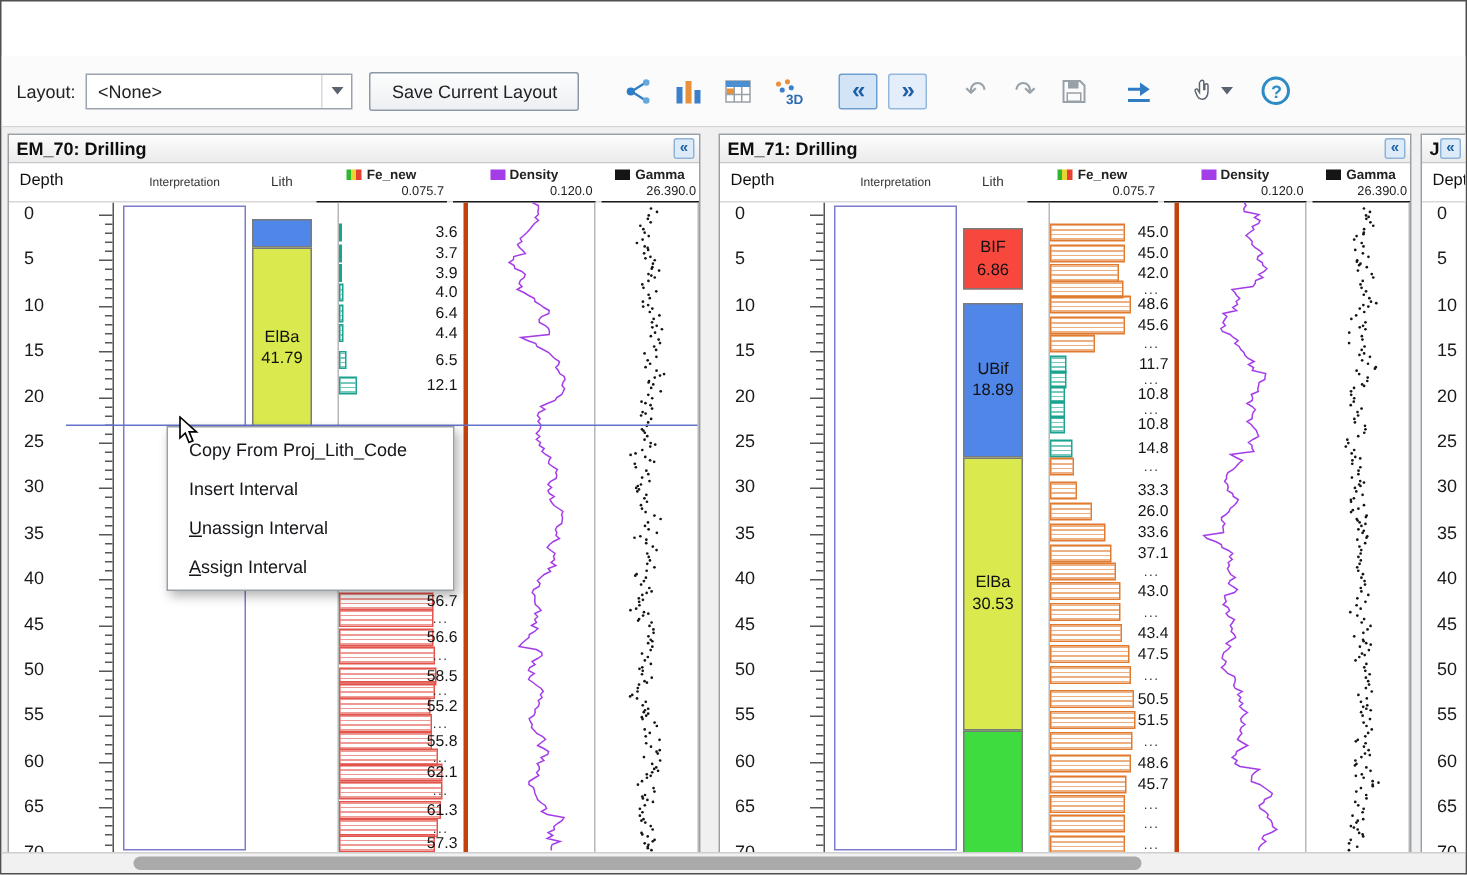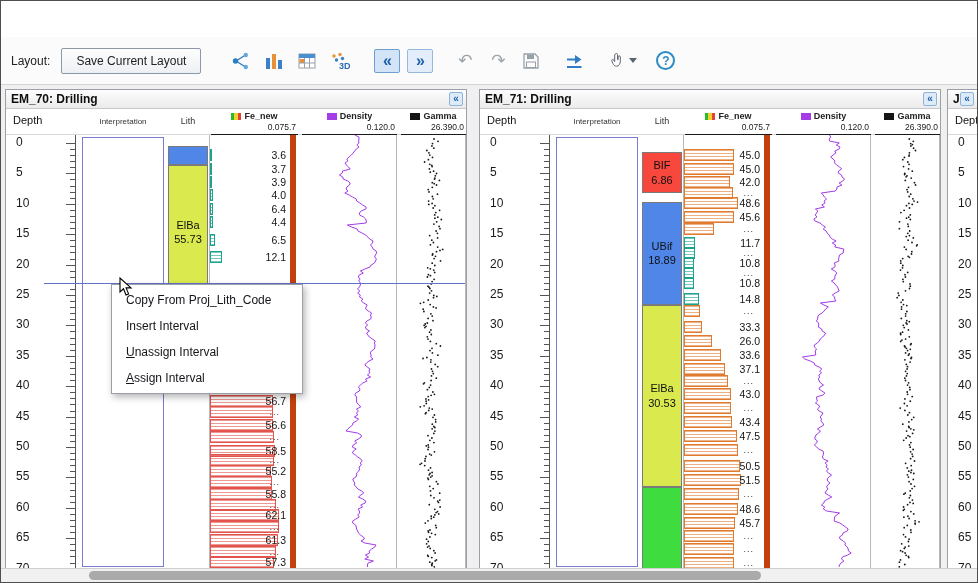--- a/index.html
+++ b/index.html
@@ -45,21 +45,21 @@
 
   .panel-body { position:absolute; top:45px; left:0; right:0; bottom:0; overflow:hidden; }
   .track { position:absolute; top:0; bottom:0; }
   .t-depth { left:0; width:46px; }
   .depth-num { position:absolute; left:10px; font-size:12px; color:#1a1a1a; transform:translateY(-55%); }
   .t-ruler { left:50px; width:20px; border-right:1px solid #555; }
   .rtick { position:absolute; right:0; height:1px; background:#555; }
   .t-interp { left:76px; width:82px; top:2px; bottom:2px; border:1px solid #7b7bd0; background:#fff; }
   .t-lith { left:162px; width:40px; }
   .lith-block { position:absolute; left:0; right:0; border:1px solid #7a7a7a; display:flex; flex-direction:column; align-items:center; justify-content:center; font-size:11px; color:#101010; line-height:1.3; text-align:center; }
-  .t-fe { left:203px; width:87px; border-left:1px solid #b8b8b8; border-right:6px solid #c2410c; }
+  .t-fe { left:219px; width:87px; border-left:1px solid #b8b8b8; border-right:3px solid #c2410c; }
   .fe-bar { position:absolute; left:0; height:12px; border:1px solid; }
   .fe-val { position:absolute; right:4px; font-size:10.5px; color:#141414; transform:translateY(-50%); }
   .fe-ellipsis { right:10px; font-size:9px; letter-spacing:1px; color:#333; }
   .t-density { left:296px; width:95px; border-right:1px solid #b8b8b8; }
   .t-gamma { left:395px; width:65px; border-right:1px solid #b8b8b8; }
   .corr-line { position:absolute; height:1px; left:38px; right:1px; z-index:5; }
 
   
   .context-menu { position:absolute; left:110px; top:283px; width:192px; background:#fff; border:1px solid #9aa0a6; box-shadow:2px 3px 7px rgba(0,0,0,.3); z-index:20; padding:2px 0; }
   .menu-item { height:26px; display:flex; align-items:center; padding:0 10px 0 14px; font-size:12px; color:#15151a; }
@@ -71,20 +71,26 @@
   .h-thumb { position:absolute; left:88px; top:2px; width:672px; height:9px; background:#aaaaaa; border-radius:5px; }
 </style>
 </head>
 <body>
 
 <div class="app">
 
 
   <div class="toolbar">
     <span class="layout-label">Layout:</span>
+    <div class="layout-select">
+      <span>&lt;None&gt;</span>
+      <span class="select-arrow">
+          <span class="tri-down"></span>
+        </span>
+    </div>
     <button class="btn">Save Current Layout</button>
 
     <div class="ticon" style="margin-left:20px;">
       <svg width="20" height="20" viewBox="0 0 20 20">
           <path d="M5 10 L14.5 4 M5 10 L14.5 16" stroke="#2d7cc4" stroke-width="1.4" fill="none"></path>
           <circle cx="4.5" cy="10" r="2.7" fill="#2d7cc4"></circle>
           <circle cx="14.8" cy="4" r="2.2" fill="#66a8dc"></circle>
           <circle cx="14.8" cy="16" r="2.2" fill="#66a8dc"></circle>
         </svg>
     </div>
@@ -270,21 +276,21 @@
             <div class="rtick" style="top: 409.28px; width: 5px;"></div>
             <div class="rtick" style="top: 415.36px; width: 5px;"></div>
             <div class="rtick" style="top: 421.44px; width: 5px;"></div>
             <div class="rtick" style="top: 427.52px; width: 5px;"></div>
           </div>
           <div class="track t-interp"></div>
           <div class="track t-lith">
             <div class="lith-block" style="top: 11.04px; height: 18.848px; background: rgb(79, 134, 232);"></div>
             <div class="lith-block" style="top: 29.888px; height: 134.976px; background: rgb(217, 233, 78);">
               <div>ElBa</div>
-              <div>55.73</div>
+              <div>41.79</div>
             </div>
           </div>
           <div class="track t-fe">
             <div class="fe-bar" style="top: 14.16px; width: 2.13738px; border-color: rgb(27, 163, 144); background: repeating-linear-gradient(rgba(27, 163, 144, 0.6) 0px, rgba(27, 163, 144, 0.6) 1px, rgba(255, 255, 255, 0) 1px, rgba(255, 255, 255, 0) 3px);"></div>
             <div class="fe-val" style="top: 20.16px;">3.6</div>
             <div class="fe-bar" style="top: 27.536px; width: 2.25231px; border-color: rgb(27, 163, 144); background: repeating-linear-gradient(rgba(27, 163, 144, 0.6) 0px, rgba(27, 163, 144, 0.6) 1px, rgba(255, 255, 255, 0) 1px, rgba(255, 255, 255, 0) 3px);"></div>
             <div class="fe-val" style="top: 33.536px;">3.7</div>
             <div class="fe-bar" style="top: 40.912px; width: 2.48217px; border-color: rgb(27, 163, 144); background: repeating-linear-gradient(rgba(27, 163, 144, 0.6) 0px, rgba(27, 163, 144, 0.6) 1px, rgba(255, 255, 255, 0) 1px, rgba(255, 255, 255, 0) 3px);"></div>
             <div class="fe-val" style="top: 46.912px;">3.9</div>
             <div class="fe-bar" style="top: 54.288px; width: 2.59709px; border-color: rgb(27, 163, 144); background: repeating-linear-gradient(rgba(27, 163, 144, 0.6) 0px, rgba(27, 163, 144, 0.6) 1px, rgba(255, 255, 255, 0) 1px, rgba(255, 255, 255, 0) 3px);"></div>

